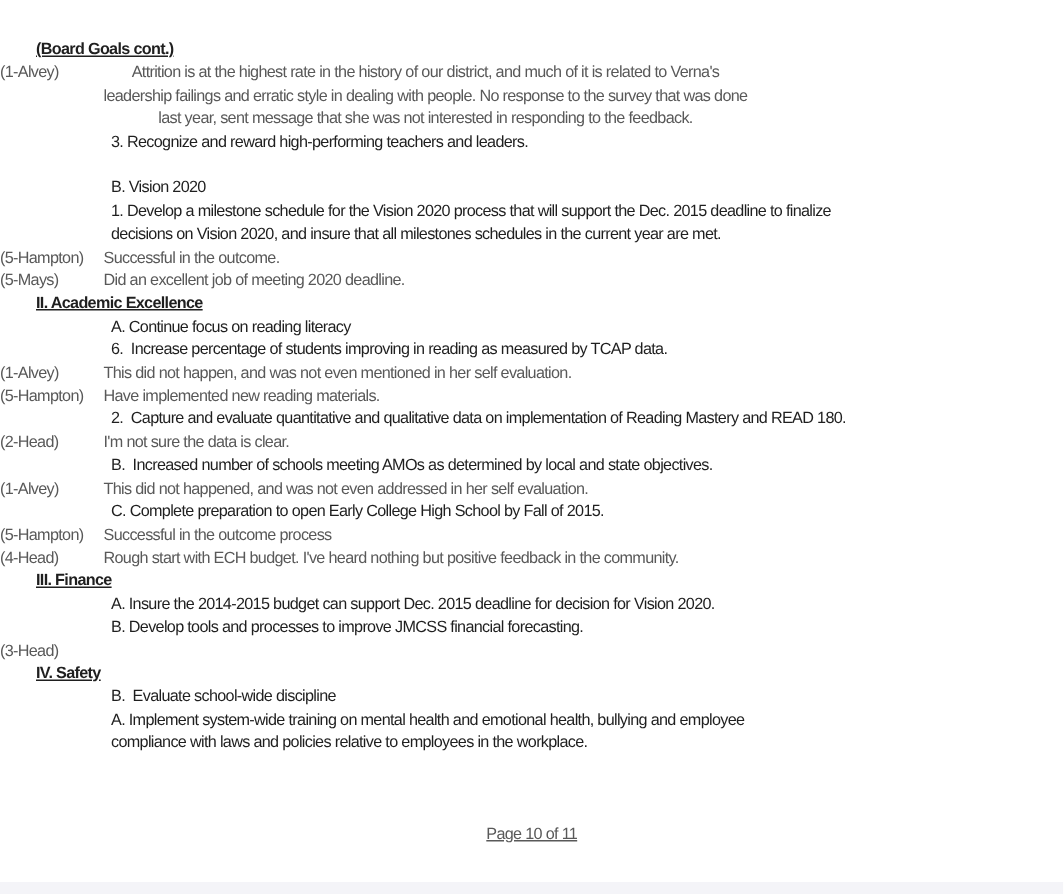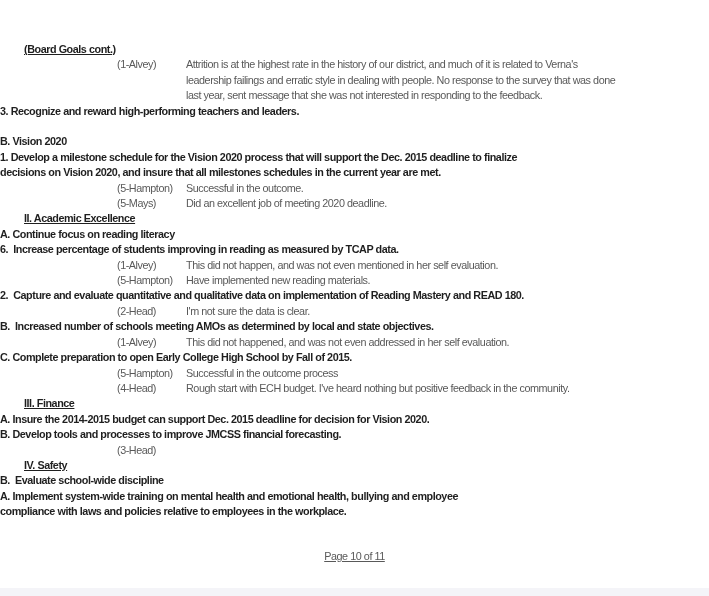--- a/index.html
+++ b/index.html
@@ -7,39 +7,39 @@
     position: relative;
     width: 709px;
     height: 596px;
     background: #ffffff;
     overflow: hidden;
     font-family: "Liberation Sans", sans-serif;
     font-size: 10.8px;
     letter-spacing: -0.45px;
     color: #1f1f1f;
   }
-  .content { padding-top: 42px; }
+  .content { padding-top: 26px; }
   .content > div { line-height: 15.4px; }
   .heading {
     margin-left: 24px;
     font-weight: 700;
     text-decoration: underline;
     white-space: pre;
   }
   .goal {
-    font-weight: 700;
+    margin-left: 74px;
+    font-weight: 400;
     white-space: pre;
   }
   .comment {
-    margin-left: 117px;
     display: flex;
     color: #595959;
   }
   .comment .label { flex: 0 0 69px; white-space: pre; }
-  .comment .ctext { white-space: pre; }
+  .comment .ctext { white-space: pre; text-align: center; }
   .spacer { height: 15.4px; }
   .footer {
     position: absolute;
     top: 550px;
     left: 0;
     width: 100%;
     text-align: center;
     color: #595959;
     text-decoration: underline;
   }

